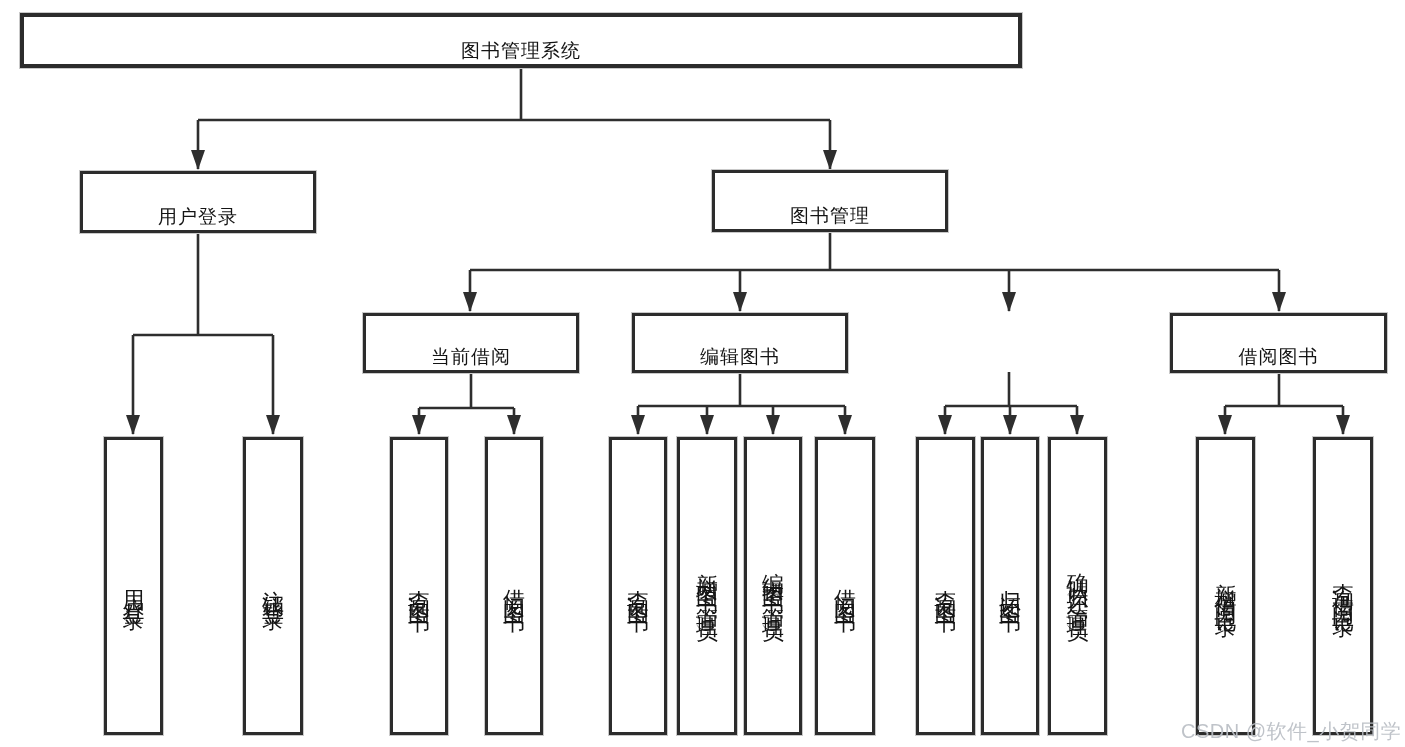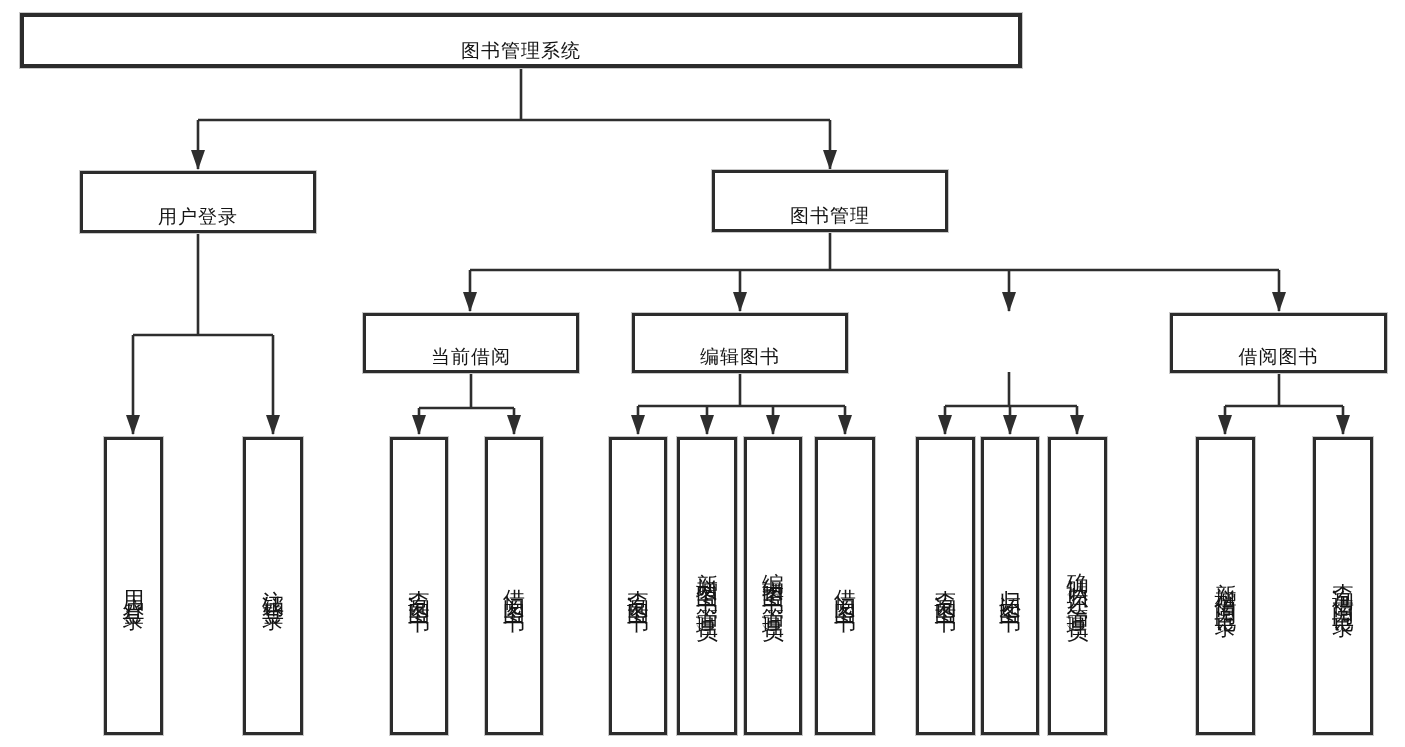--- a/index.html
+++ b/index.html
@@ -184,14 +184,15 @@
     <span class="vlbl">确认归还（管理员）</span>
   </div>
 
   <div class="leaf" style="left:1196px;top:437px;width:59px;height:298px">
     <span class="vlbl">新增借阅记录</span>
   </div>
   <div class="leaf" style="left:1313px;top:437px;width:60px;height:298px">
     <span class="vlbl">查询借阅记录</span>
   </div>
 
+  <div class="watermark">CSDN @软件_小贺同学</div>
 
 </div>
 
 </body></html>

